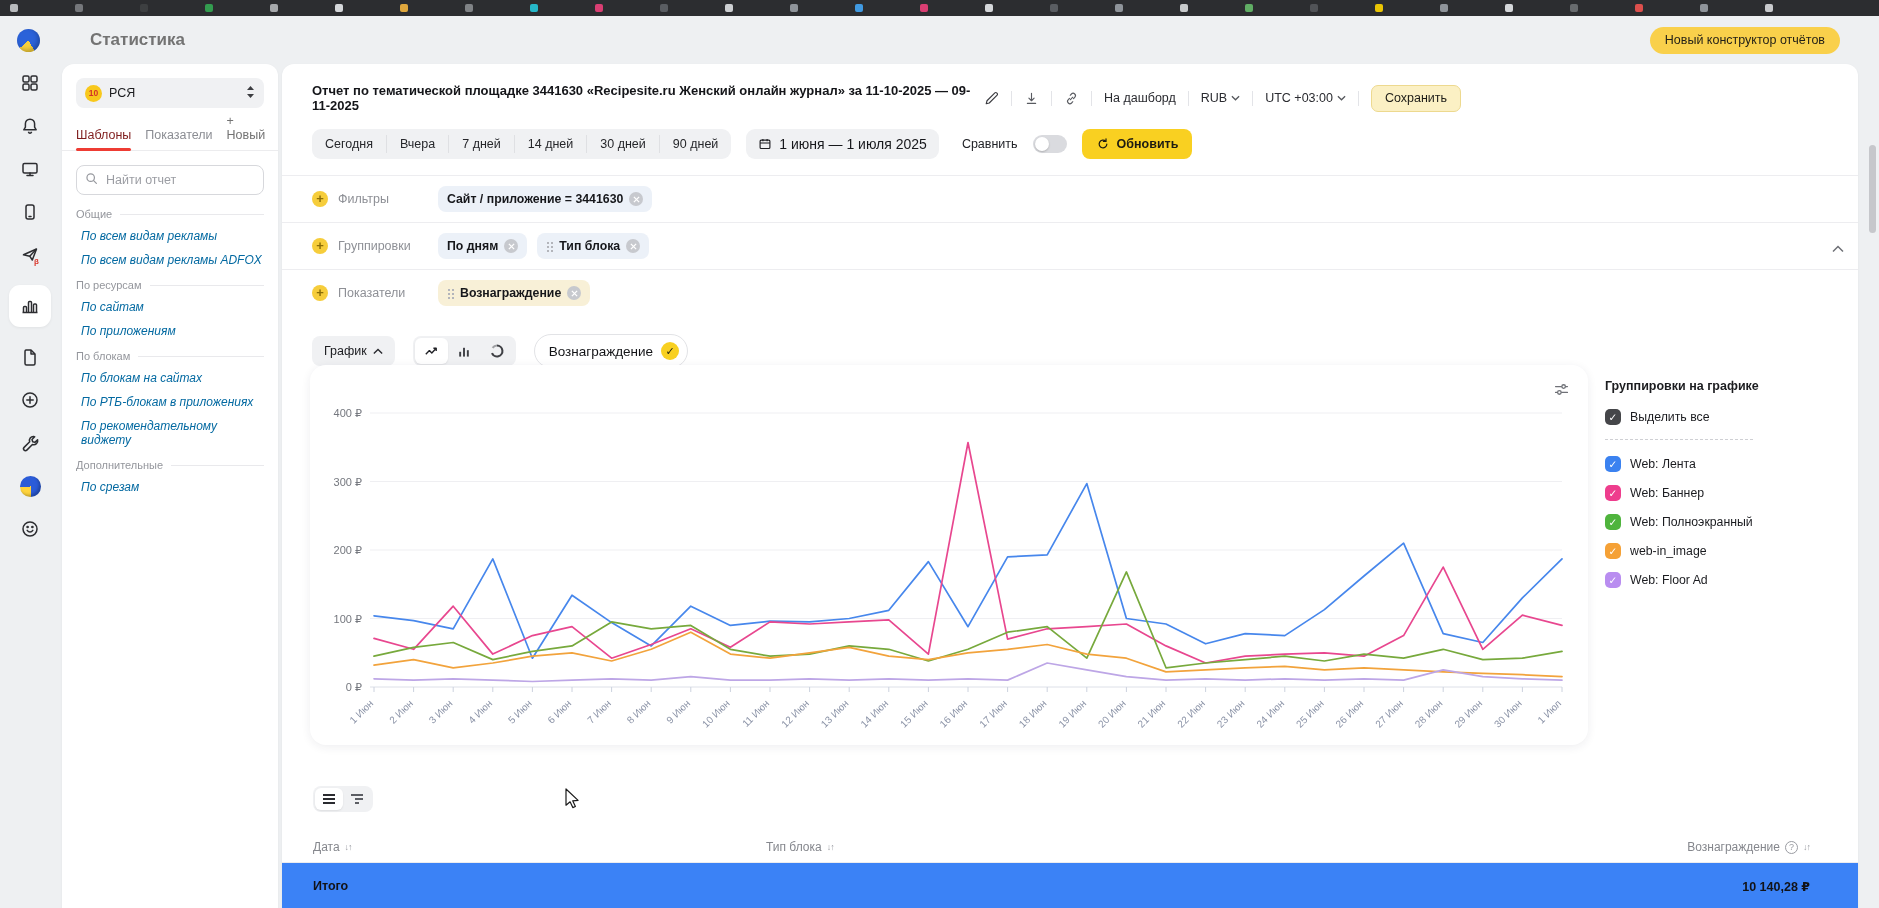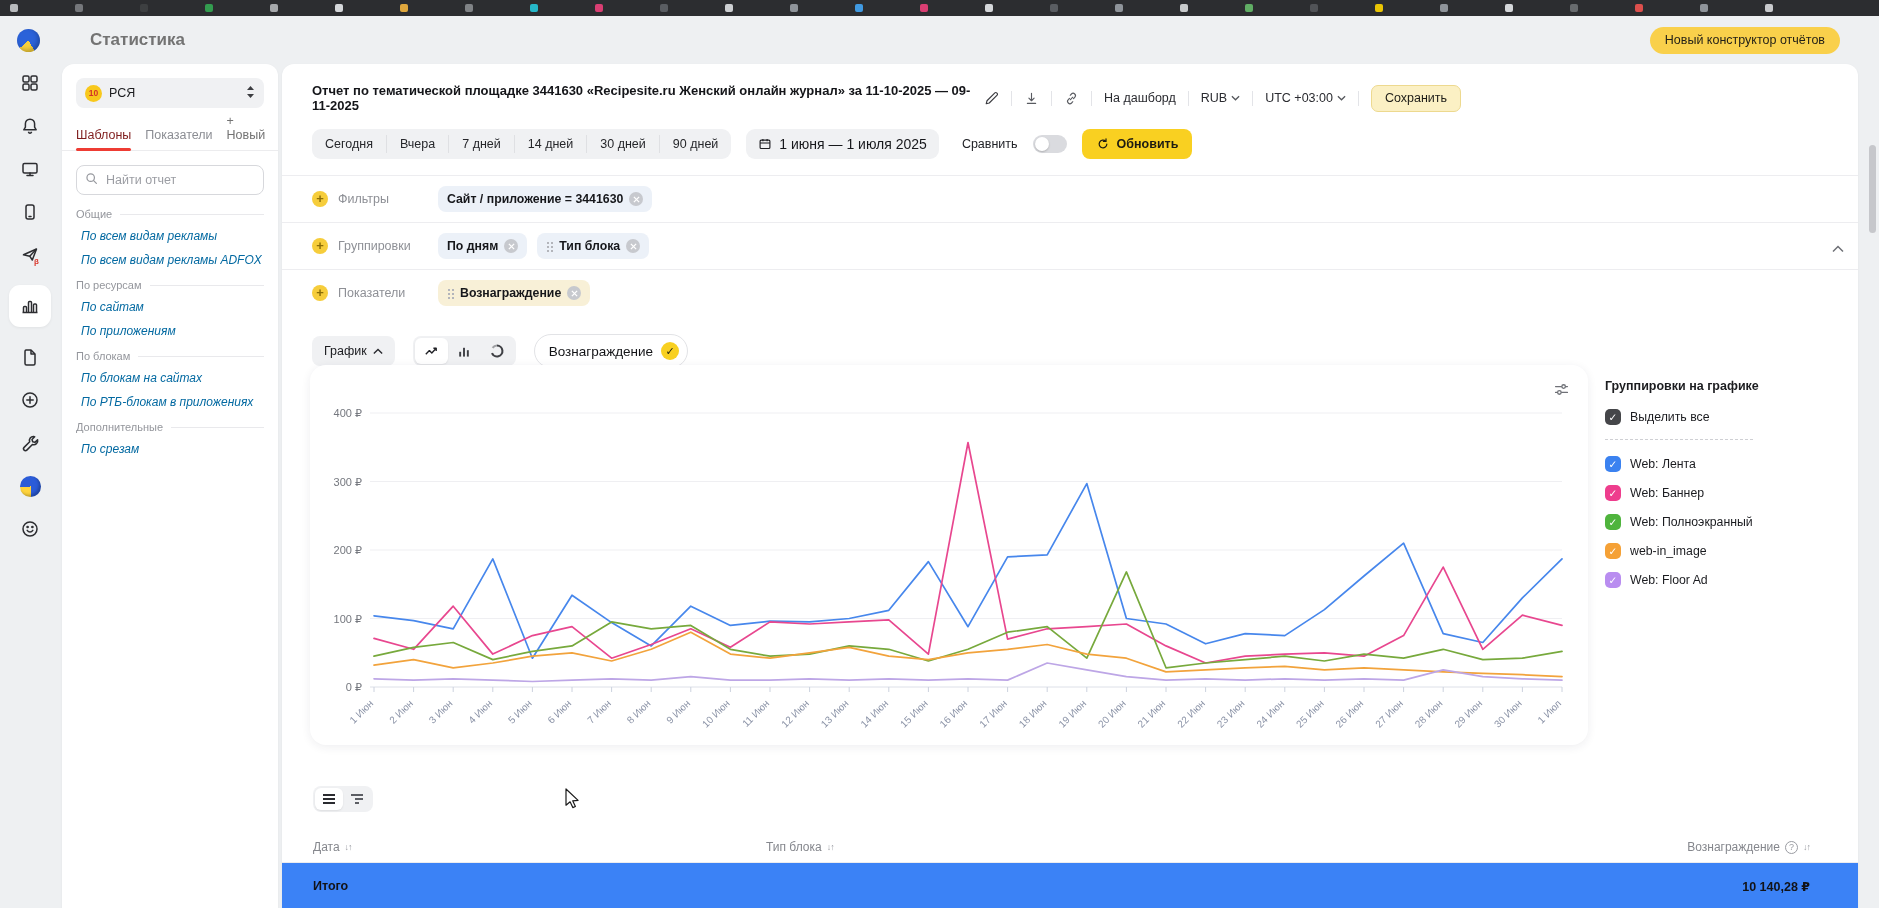--- a/index.html
+++ b/index.html
@@ -272,20 +272,21 @@
           <i></i>
         </div>
       <div class="sb-item">По сайтам</div>
       <div class="sb-item">По приложениям</div>
       <div class="sb-group">
           <span>По блокам</span>
           <i></i>
         </div>
       <div class="sb-item">По блокам на сайтах</div>
       <div class="sb-item">По РТБ-блокам в приложениях</div>
+      <div class="sb-item">По рекомендательному виджету</div>
       <div class="sb-group">
           <span>Дополнительные</span>
           <i></i>
         </div>
       <div class="sb-item">По срезам</div>
     </div>
   </div>
 
   <div class="main-card">
 

